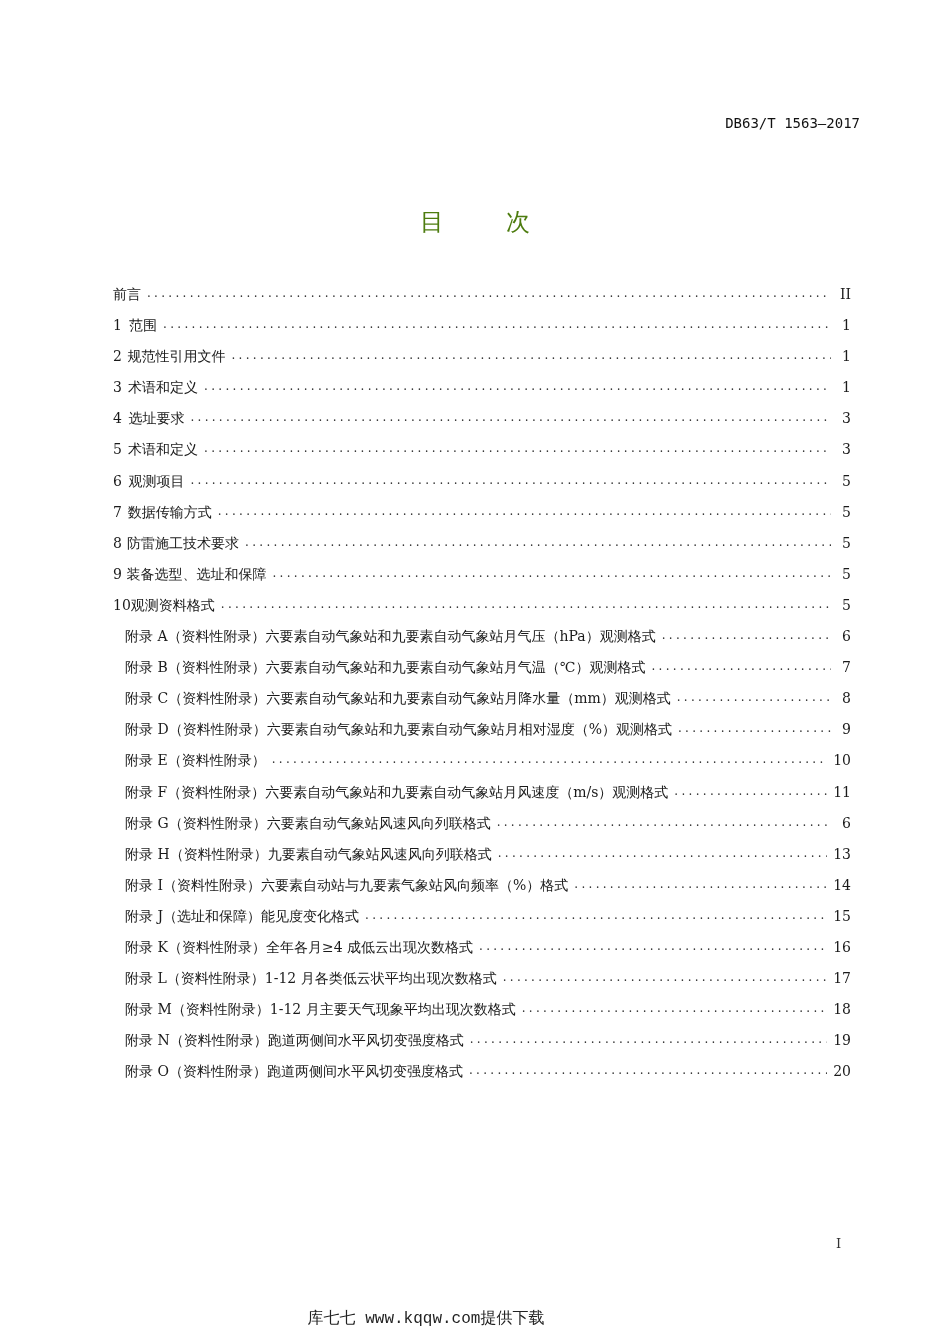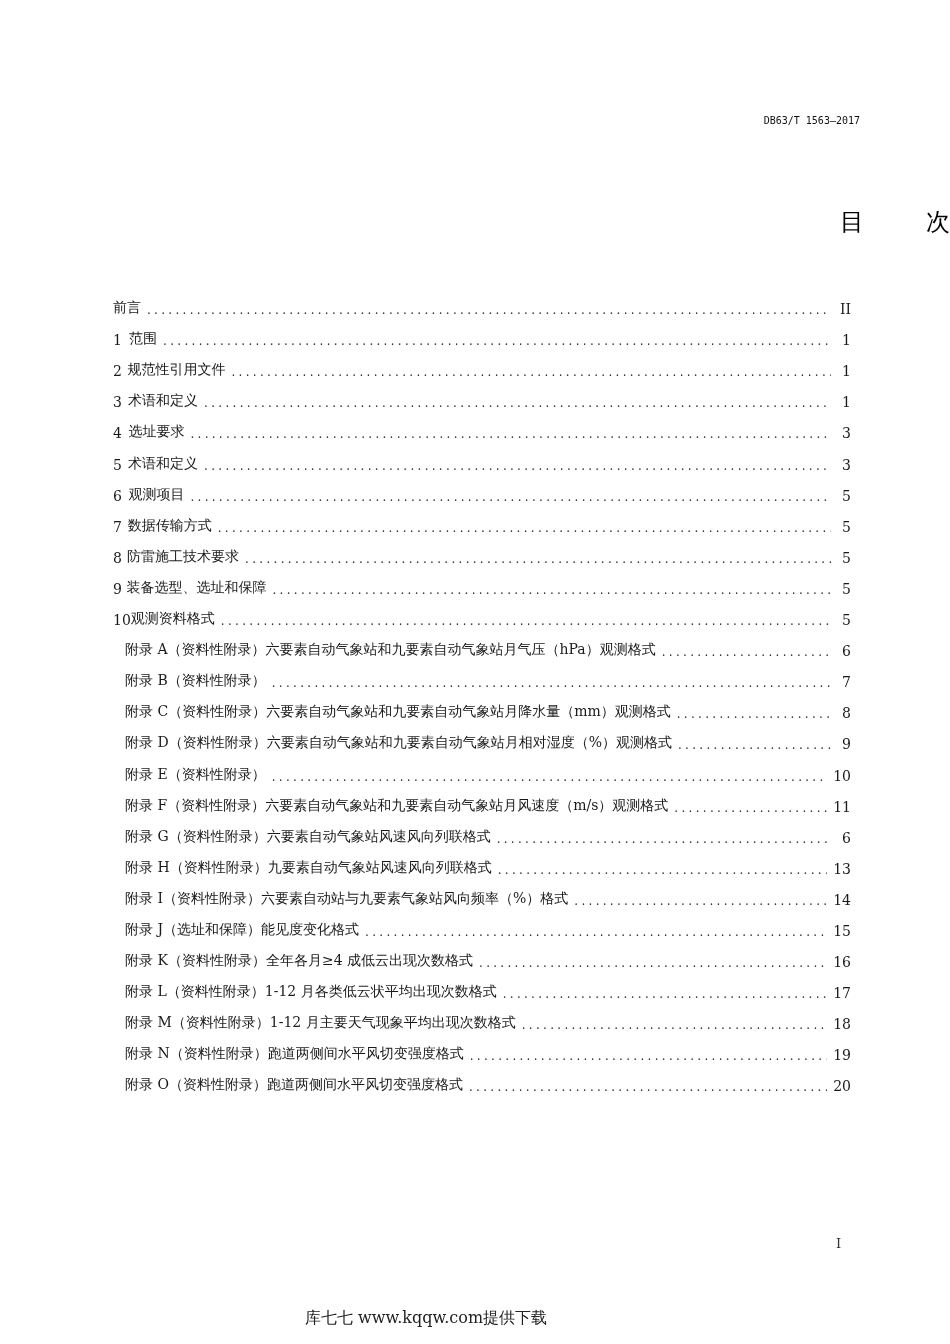--- a/index.html
+++ b/index.html
@@ -1,36 +1,36 @@
 <!DOCTYPE html>
 <html><head>
 <meta charset="utf-8">
 <style>
   html, body { margin:0; padding:0; background:#ffffff; }
   body { width:950px; height:1344px; position:relative; overflow:hidden;
          font-family:"DejaVu Serif","Liberation Serif",serif; color:#1a1a1a; }
   .doc-code { position:absolute; top:115px; right:90px; font-family:"DejaVu Sans Mono","Liberation Mono",monospace;
-              font-size:10px; letter-spacing:0px; color:#111; }
-  .title { position:absolute; top:206px; left:0; width:950px; text-align:right;
-           font-family:"DejaVu Sans","Liberation Sans",sans-serif; font-size:24px; color:#000000; }
+              font-size:14px; letter-spacing:0px; color:#111; }
+  .title { position:absolute; top:206px; left:0; width:950px; text-align:center;
+           font-family:"DejaVu Sans","Liberation Sans",sans-serif; font-size:24px; color:#4d7c0f; }
   .title span { display:inline-block; }
   .title .gap { width:62px; }
   .toc { position:absolute; top:286px; left:113px; width:738px; }
-  .toc-row { display:flex; align-items:flex-end; height:31.1px; font-size:14px; white-space:nowrap; }
+  .toc-row { display:flex; align-items:flex-start; height:31.1px; font-size:14px; white-space:nowrap; }
   .toc-num { display:inline-block; }
   .toc-num.w1 { width:26px; }
   .toc-num.w2 { width:30px; }
   .toc-num.app { width:180px;margin-left:12px; }
   .toc-text { flex:0 0 auto; }
   .toc-dots { flex:1 1 auto; overflow:hidden; margin:0 6px 0 6px; color:#333; letter-spacing:3.3px; font-size:12px; }
   .toc-dots::before { content:"........................................................................................................................................................"; }
-  .toc-page { flex:0 0 auto; text-align:right; min-width:14px;margin-top:48px; }
+  .toc-page { flex:0 0 auto; text-align:right; min-width:14px; }
   .page-roman { position:absolute; top:1236px; left:836px; font-size:13px; color:#333; }
   .footer { position:absolute; top:1308px; left:0; width:852px; text-align:center;
-            font-size:16px; color:#222; }
+            font-size:16px; color:#222;font-family:Liberation Mono, monospace; }
 </style>
 </head>
 <body>
 
 <div class="doc-code">DB63/T 1563—2017</div>
 
 <div class="title">
   <span>目</span><span class="gap"></span><span>次</span>
 </div>
 
@@ -101,20 +101,21 @@
     <span class="toc-page">5</span>
   </div>
   <div class="toc-row">
     <span class="toc-num app">附录 A（资料性附录）</span>
     <span class="toc-text">六要素自动气象站和九要素自动气象站月气压（hPa）观测格式</span>
     <span class="toc-dots"></span>
     <span class="toc-page">6</span>
   </div>
   <div class="toc-row">
     <span class="toc-num app">附录 B（资料性附录）</span>
+    <span class="toc-text">六要素自动气象站和九要素自动气象站月气温（℃）观测格式</span>
     <span class="toc-dots"></span>
     <span class="toc-page">7</span>
   </div>
   <div class="toc-row">
     <span class="toc-num app">附录 C（资料性附录）</span>
     <span class="toc-text">六要素自动气象站和九要素自动气象站月降水量（mm）观测格式</span>
     <span class="toc-dots"></span>
     <span class="toc-page">8</span>
   </div>
   <div class="toc-row">

